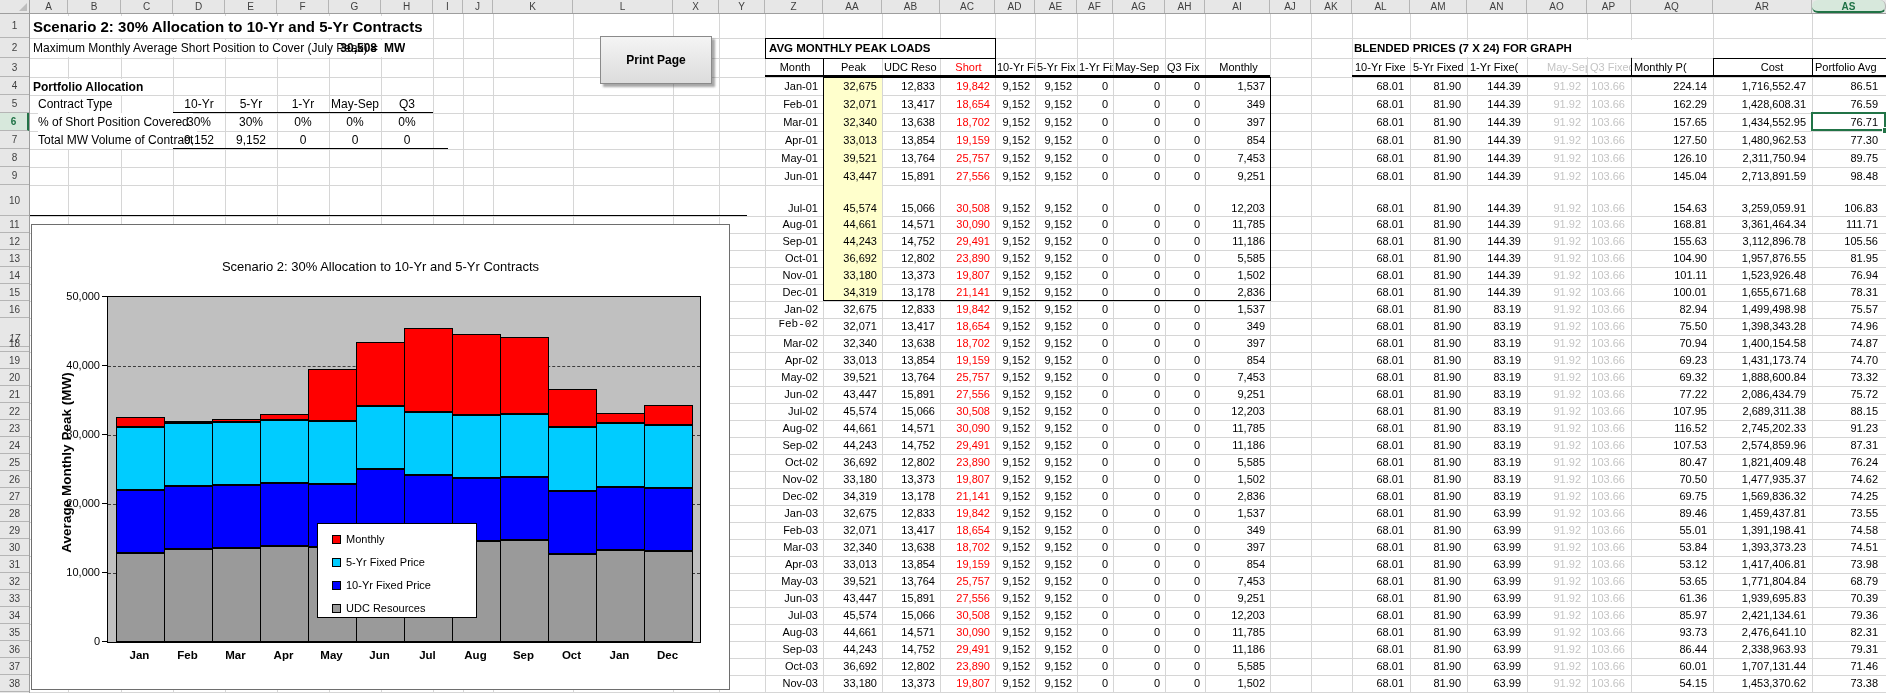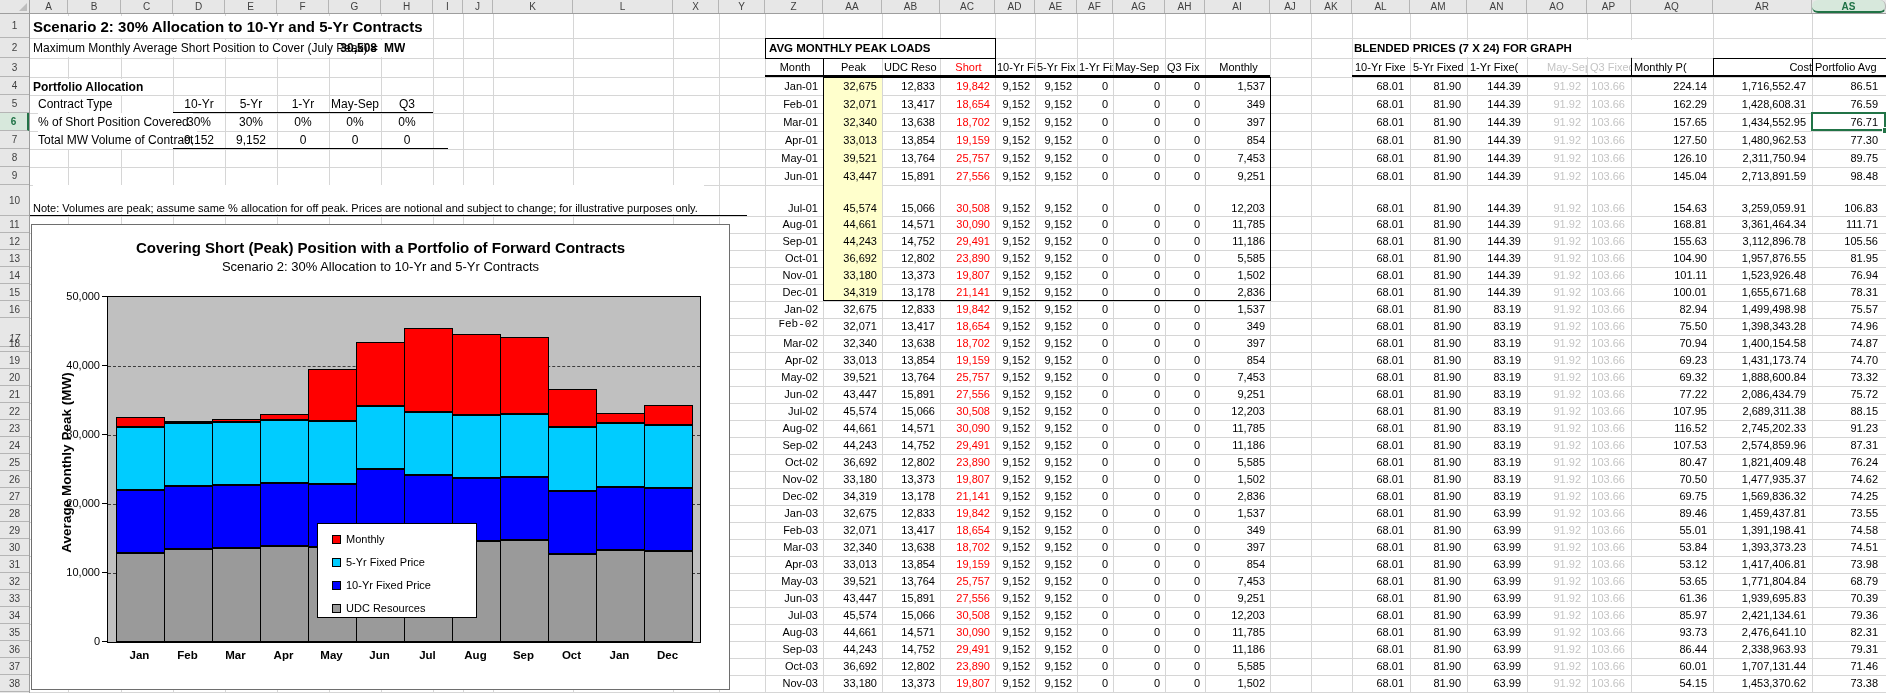--- a/index.html
+++ b/index.html
@@ -68,43 +68,42 @@
 
 <div id="app">
   <div id="sheet">
 
     <div id="title" class="cell wbg">Scenario 2: 30% Allocation to 10-Yr and 5-Yr Contracts</div>
     <div id="maxlabel" class="cell wbg">Maximum Monthly Average Short Position to Cover (July Peak) =</div>
     <div id="maxval" class="cell">30,508</div>
     <div id="maxunit" class="cell wbg">MW</div>
     <div id="palabel" class="cell wbg">Portfolio Allocation</div>
     <div id="ctlabel" class="cell wbg">Contract Type</div>
-    <div id="note" class="wbg">Note: Volumes are peak; assume same % allocation for off peak.  Prices are notional and subject to change; for illustrative purposes only.</div>
 
     <div class="bline" style="left:173px;top:112px;width:260px;height:1px;"></div>
     <div class="bline" style="left:173px;top:148px;width:275px;height:1px;"></div>
     <div class="bline" style="left:30px;top:215px;width:717px;height:1px;"></div>
 
     <div class="bbox" style="left:765px;top:38px;width:231px;height:21px;background:#fff;z-index:2;"></div>
     <div class="cell bold" id="avgtitle" style="left:769px;top:40px;width:224px;height:17px;line-height:17px;font-size:11.5px;z-index:3;">AVG MONTHLY PEAK LOADS</div>
     <div class="bline" style="left:765px;top:75px;width:505px;height:2px;"></div>
     <div class="bline" style="left:823px;top:58px;width:1px;height:19px;"></div>
     <div class="bline" style="left:995px;top:58px;width:1px;height:19px;"></div>
     <div class="bbox" style="left:823px;top:77px;width:448px;height:224px;"></div>
 
     <div class="cell bold" id="bltitle" style="left:1354px;top:40px;width:300px;height:17px;line-height:17px;font-size:11.5px;background:#fff;">BLENDED PRICES (7 X 24) FOR GRAPH</div>
     <div class="bline" style="left:1352px;top:75px;width:534px;height:2px;"></div>
     <div class="bline" style="left:1631px;top:58px;width:1px;height:19px;"></div>
     <div class="bline" style="left:1713px;top:58px;width:1px;height:19px;"></div>
     <div class="bline" style="left:1812px;top:58px;width:1px;height:19px;"></div>
     <div class="bline" style="left:1713px;top:58px;width:173px;height:1px;"></div>
 
+    <div id="printbtn">Print Page</div>
 
     <div id="chart">
-      <div id="charttitle">Covering Short (Peak) Position with a Portfolio of Forward Contracts</div>
       <div id="chartsub">Scenario 2: 30% Allocation to 10-Yr and 5-Yr Contracts</div>
       <div id="ytitle">Average Monthly Peak (MW)</div>
       <div id="plot">
           <div class="pgrid" style="top: 276px;"></div>
           <div class="pgrid" style="top: 207px;"></div>
           <div class="pgrid" style="top: 138px;"></div>
           <div class="pgrid" style="top: 69px;"></div>
           <div class="barseg" style="left: 8px; width: 49px; bottom: 0px; height: 88.5477px; background: rgb(154, 154, 154);"></div>
           <div class="barseg" style="left: 8px; width: 49px; bottom: 88.5477px; height: 63.1488px; background: rgb(0, 0, 255);"></div>
           <div class="barseg" style="left: 8px; width: 49px; bottom: 151.696px; height: 63.1488px; background: rgb(0, 204, 255);"></div>
@@ -648,21 +647,21 @@
       <div class="cell num" style="left: 1077px; top: 675px; width: 36px; height: 17px; line-height: 17px;">0</div>
       <div class="cell num" style="left: 1113px; top: 675px; width: 52px; height: 17px; line-height: 17px;">0</div>
       <div class="cell num" style="left: 1165px; top: 675px; width: 40px; height: 17px; line-height: 17px;">0</div>
       <div class="cell num" style="left: 1205px; top: 675px; width: 65px; height: 17px; line-height: 17px;">1,502</div>
       <div class="cell" style="left: 1352px; top: 58px; width: 58px; height: 19px; line-height: 19px; text-align: left; padding-left: 3px;">10-Yr Fixe</div>
       <div class="cell" style="left: 1410px; top: 58px; width: 57px; height: 19px; line-height: 19px; text-align: left; padding-left: 3px;">5-Yr Fixed</div>
       <div class="cell" style="left: 1467px; top: 58px; width: 60px; height: 19px; line-height: 19px; text-align: left; padding-left: 3px;">1-Yr Fixe(</div>
       <div class="cell grayv" style="left: 1527px; top: 58px; width: 60px; height: 36px; line-height: 19px; text-align: left; padding-left: 20px;">May-Sep F</div>
       <div class="cell grayv" style="left: 1587px; top: 58px; width: 44px; height: 19px; line-height: 19px; text-align: left; padding-left: 3px;">Q3 Fixed</div>
       <div class="cell" style="left: 1631px; top: 58px; width: 82px; height: 19px; line-height: 19px; text-align: left; padding-left: 3px;">Monthly P(</div>
-      <div class="cell" style="left: 1713px; top: 58px; width: 99px; height: 16px; line-height: 19px; text-align: right; padding-left: 19px;">Cost</div>
+      <div class="cell" style="left: 1713px; top: 58px; width: 99px; height: 16px; line-height: 19px; text-align: center; padding-left: 19px;">Cost</div>
       <div class="cell" style="left: 1812px; top: 58px; width: 74px; height: 19px; line-height: 19px; text-align: left; padding-left: 3px;">Portfolio Avg</div>
       <div class="cell num" style="left: 1352px; top: 77px; width: 58px; height: 18px; line-height: 18px; padding-right: 6px;">68.01</div>
       <div class="cell num" style="left: 1410px; top: 77px; width: 57px; height: 18px; line-height: 18px; padding-right: 6px;">81.90</div>
       <div class="cell num" style="left: 1467px; top: 77px; width: 60px; height: 18px; line-height: 18px; padding-right: 6px;">144.39</div>
       <div class="cell num grayv" style="left: 1527px; top: 77px; width: 60px; height: 18px; line-height: 18px; padding-right: 6px;">91.92</div>
       <div class="cell num grayv" style="left: 1587px; top: 77px; width: 44px; height: 18px; line-height: 18px; padding-right: 6px;">103.66</div>
       <div class="cell num" style="left: 1631px; top: 77px; width: 82px; height: 18px; line-height: 18px; padding-right: 6px;">224.14</div>
       <div class="cell num" style="left: 1713px; top: 77px; width: 99px; height: 18px; line-height: 18px; padding-right: 6px;">1,716,552.47</div>
       <div class="cell num" style="left: 1812px; top: 77px; width: 74px; height: 18px; line-height: 18px; padding-right: 8px;">86.51</div>
       <div class="cell num" style="left: 1352px; top: 95px; width: 58px; height: 18px; line-height: 18px; padding-right: 6px;">68.01</div>

